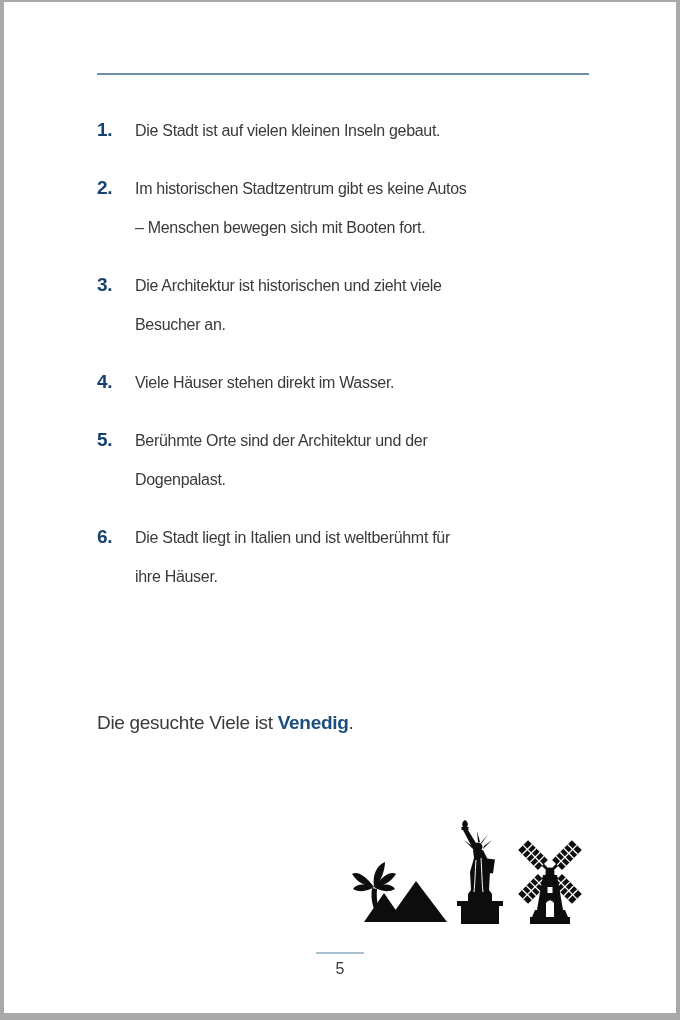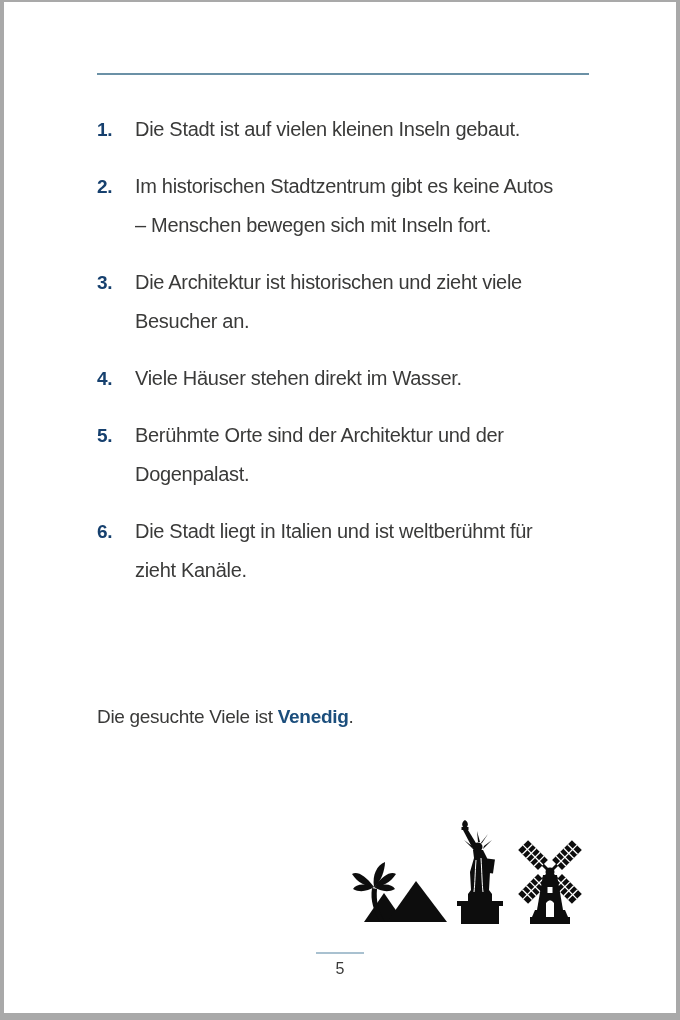--- a/index.html
+++ b/index.html
@@ -38,21 +38,21 @@
   .item-number {
     flex: 0 0 38px;
     font-size: 19px;
     line-height: 39px;
     font-weight: bold;
     color: #16406e;
     letter-spacing: -0.3px;
   }
   .item-text {
     flex: 1 1 auto;
-    font-size: 20px;
+    font-size: 16px;
     line-height: 39px;
     color: #3a3a39;
     letter-spacing: -0.3px;
     white-space: pre-line;
   }
   .answer-line {
     margin-top: 107px;
     font-size: 19px;
     line-height: 39px;
     color: #3a3a39;
@@ -96,40 +96,40 @@
     <div class="top-rule"></div>
 
     <ul class="quiz-list">
       <li>
         <span class="item-number">1.</span>
         <span class="item-text">Die Stadt ist auf vielen kleinen Inseln gebaut.</span>
       </li>
       <li>
         <span class="item-number">2.</span>
         <span class="item-text">Im historischen Stadtzentrum gibt es keine Autos
-– Menschen bewegen sich mit Inseln fort.</span>
+– Menschen bewegen sich mit Booten fort.</span>
       </li>
       <li>
         <span class="item-number">3.</span>
         <span class="item-text">Die Architektur ist historischen und zieht viele
 Besucher an.</span>
       </li>
       <li>
         <span class="item-number">4.</span>
         <span class="item-text">Viele Häuser stehen direkt im Wasser.</span>
       </li>
       <li>
         <span class="item-number">5.</span>
         <span class="item-text">Berühmte Orte sind der Architektur und der
 Dogenpalast.</span>
       </li>
       <li>
         <span class="item-number">6.</span>
         <span class="item-text">Die Stadt liegt in Italien und ist weltberühmt für
-zieht Kanäle.</span>
+ihre Häuser.</span>
       </li>
     </ul>
 
     <div class="answer-line">
       <span>Die gesuchte Viele ist </span><span class="city">Venedig</span><span>.</span>
     </div>
   </div>
 
   <div class="icons-row">
 

